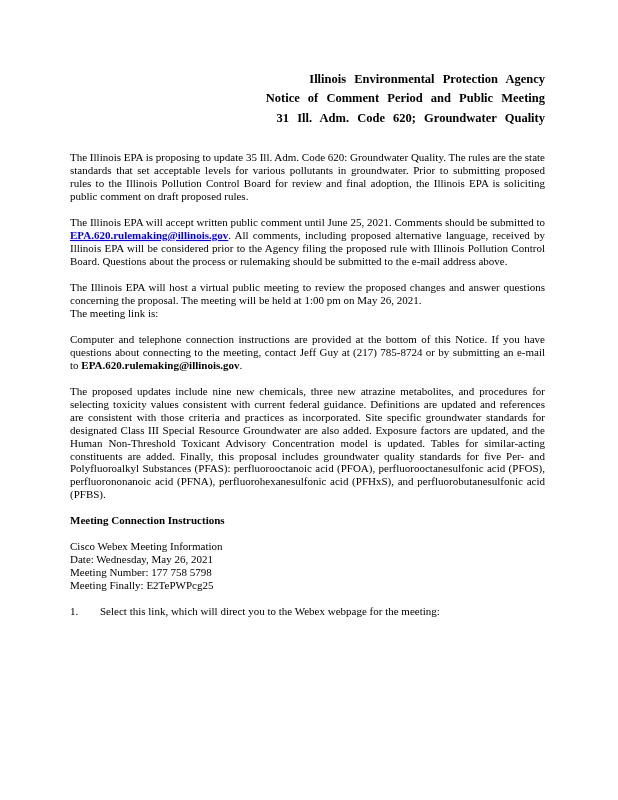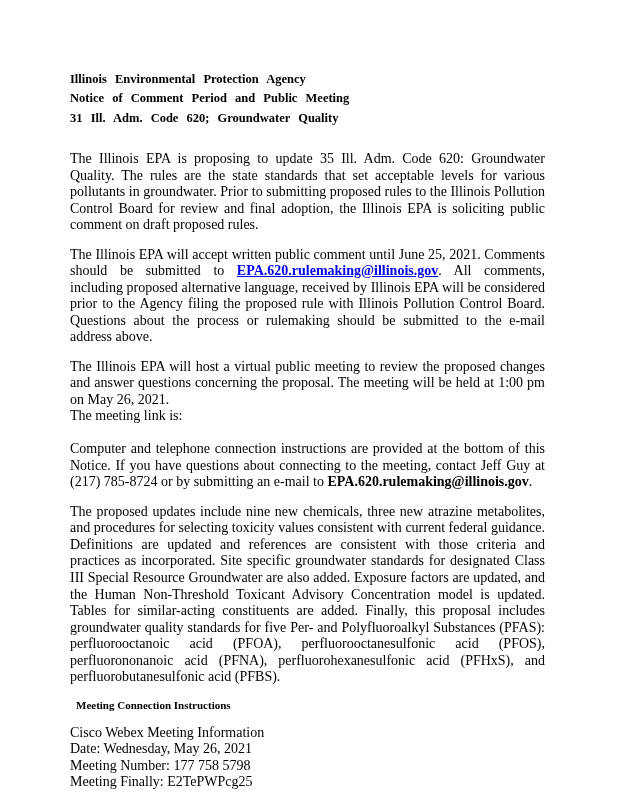--- a/index.html
+++ b/index.html
@@ -15,54 +15,54 @@
     overflow: hidden;
   }
   .page {
     box-sizing: border-box;
     width: 618px;
     height: 800px;
     padding: 70px 73px 30px 70px;
     background: #ffffff;
   }
   .titles {
-    text-align: left;
+    text-align: right;
     font-weight: bold;
     font-size: 12.5px;
     line-height: 1.55;
     word-spacing: 5px;
     margin-bottom: 23px;
   }
   .title-line { white-space: nowrap; }
   p.para {
-    font-size: 14px;
+    font-size: 11px;
     line-height: 1.18;
     text-align: justify;
     margin: 0 0 13px 0;
   }
   .line {
-    font-size: 14px;
+    font-size: 11px;
     line-height: 1.18;
   }
   .bold { font-weight: normal; }
   a.link {
     color: #0000EE;
     text-decoration: underline;
     cursor: pointer;
     word-break: break-all;
   }
   a.link.bold { font-weight: bold; }
   .email-plain {
     font-weight: bold;
     color: #000000;
   }
   .section-heading {
     font-size: 11px;
     font-weight: bold;
-    margin: 13px 0 13px 6px;
+    margin: 13px 0 13px 0;
     line-height: 1.18;
   }
   .info-block { margin: 0 0 13px 0; }
   .list-item {
     display: flex;
     font-size: 11px;
     line-height: 1.18;
   }
   .list-item .num {
     width: 30px;
@@ -105,15 +105,16 @@
   <div class="info-block">
     <div class="line">Cisco Webex Meeting Information</div>
     <div class="line">Date: Wednesday, May 26, 2021</div>
     <div class="line">Meeting Number: 177 758 5798</div>
     <div class="line">Meeting Finally: E2TePWPcg25</div>
   </div>
 
 
   <div class="list-item">
     <span class="num">1.</span>
+    <span>Select this link, which will direct you to the Webex webpage for the meeting:</span>
   </div>
 
 </div>
 
 </body></html>

